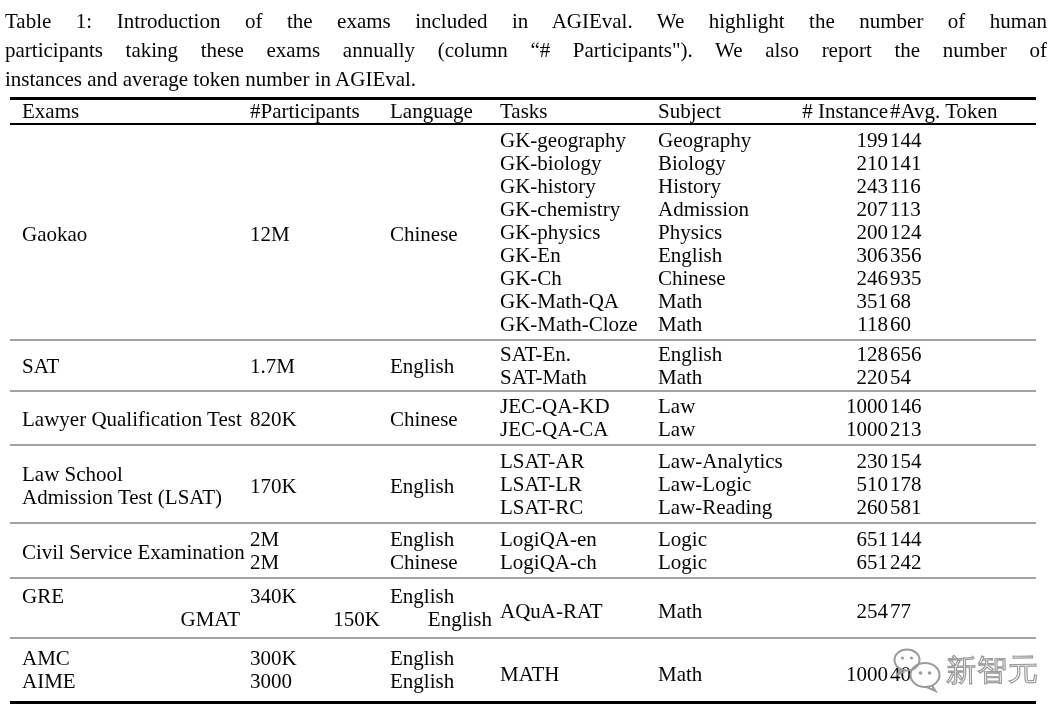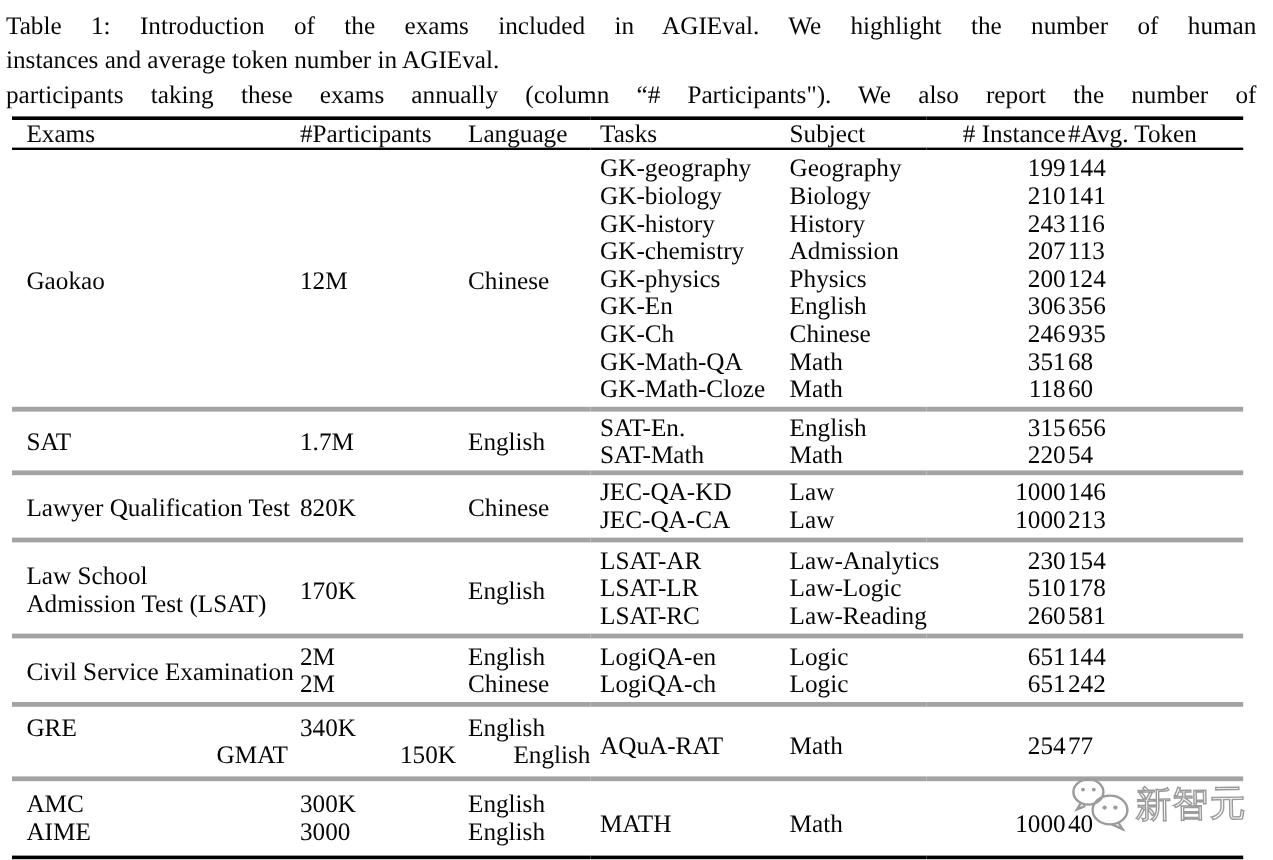--- a/index.html
+++ b/index.html
@@ -38,21 +38,21 @@
     font-weight: normal;
     text-align: left;
     vertical-align: middle;
     padding: 0;
     line-height: 23px;
     white-space: nowrap;
     overflow: visible;
   }
   table.exam-table { border-top: 3px solid #000; border-bottom: 3px solid #000; }
   table.exam-table thead { border-bottom: 2px solid #000; }
-  table.exam-table tbody + tbody { border-top: 4px solid #a3a3a3; }
+  table.exam-table tbody + tbody { border-top: 2px solid #a3a3a3; }
 
   thead th { padding-top: 5px; padding-bottom: 4px; }
 
   .c-exam { padding-left: 12px !important; }
   .c-part { padding-left: 10px !important; }
   .c-lang { padding-left: 10px !important; }
   .c-task { padding-left: 8px  !important; }
   .c-subj { padding-left: 8px  !important; }
   .c-inst { text-align: right !important; padding-right: 2px  !important; }
   .c-tok  { text-align: center; padding-right: 14px !important; }
@@ -86,22 +86,22 @@
     -webkit-text-stroke: 1.2px #9b9b9b;
     transform: rotate(-1deg);
     margin-left: 2px;
   }
 </style>
 </head>
 <body>
 
 <div class="caption">
   <div class="cap-line just">Table 1: Introduction of the exams included in AGIEval. We highlight the number of human</div>
+  <div class="cap-line just">participants taking these exams annually (column “# Participants"). We also report the number of</div>
   <div class="cap-line">instances and average token number in AGIEval.</div>
-  <div class="cap-line just">participants taking these exams annually (column “# Participants"). We also report the number of</div>
 </div>
 
 <table class="exam-table">
   <colgroup>
     <col style="width:230px">
       <col style="width:140px">
       <col style="width:112px">
     <col style="width:158px">
       <col style="width:122px">
       <col style="width:118px">
@@ -179,21 +179,21 @@
     </tr>
   </tbody>
 
   <tbody class="s-sat">
     <tr>
       <td class="c-exam" rowspan="2">SAT</td>
       <td class="c-part" rowspan="2">1.7M</td>
       <td class="c-lang" rowspan="2">English</td>
       <td class="c-task">SAT-En.</td>
       <td class="c-subj">English</td>
-      <td class="c-inst">315</td>
+      <td class="c-inst">128</td>
       <td class="c-tok">656</td>
     </tr>
     <tr>
       <td class="c-task">SAT-Math</td>
       <td class="c-subj">Math</td>
       <td class="c-inst">220</td>
       <td class="c-tok">54</td>
     </tr>
   </tbody>
 

